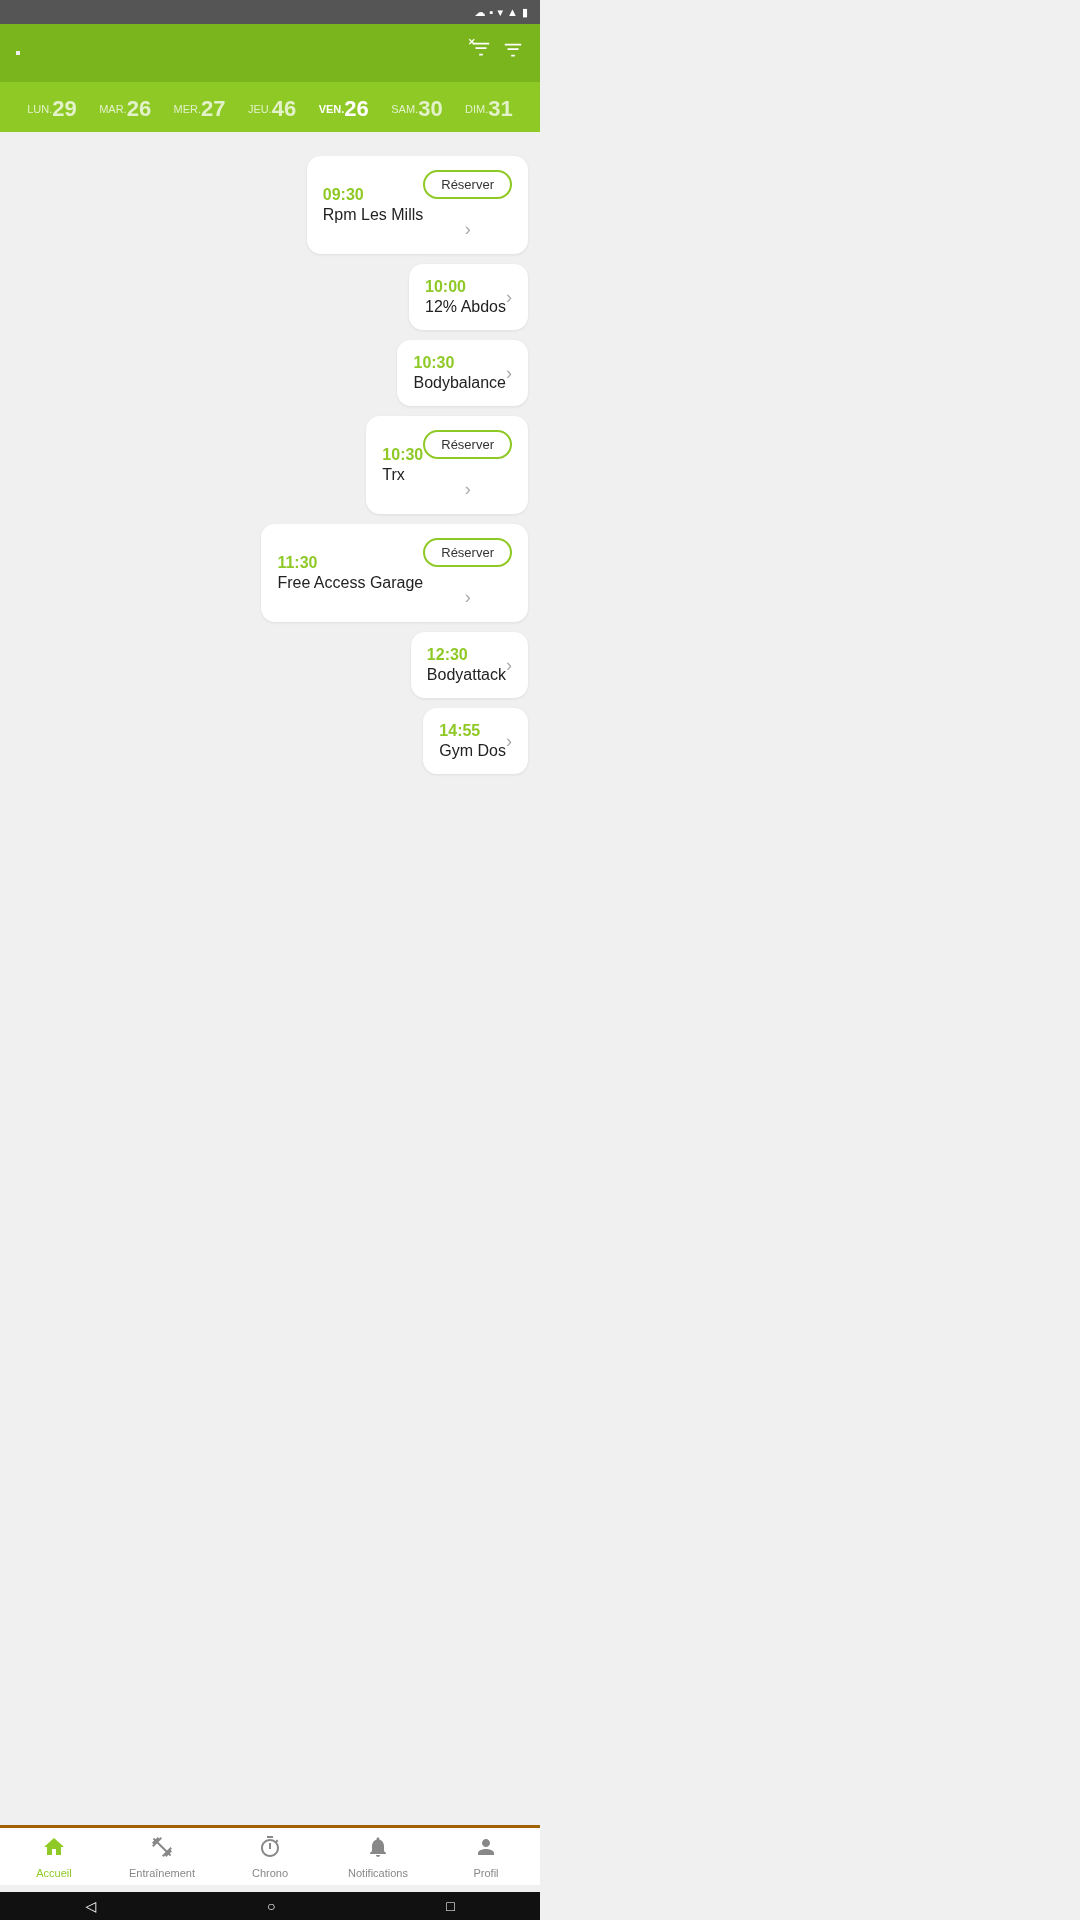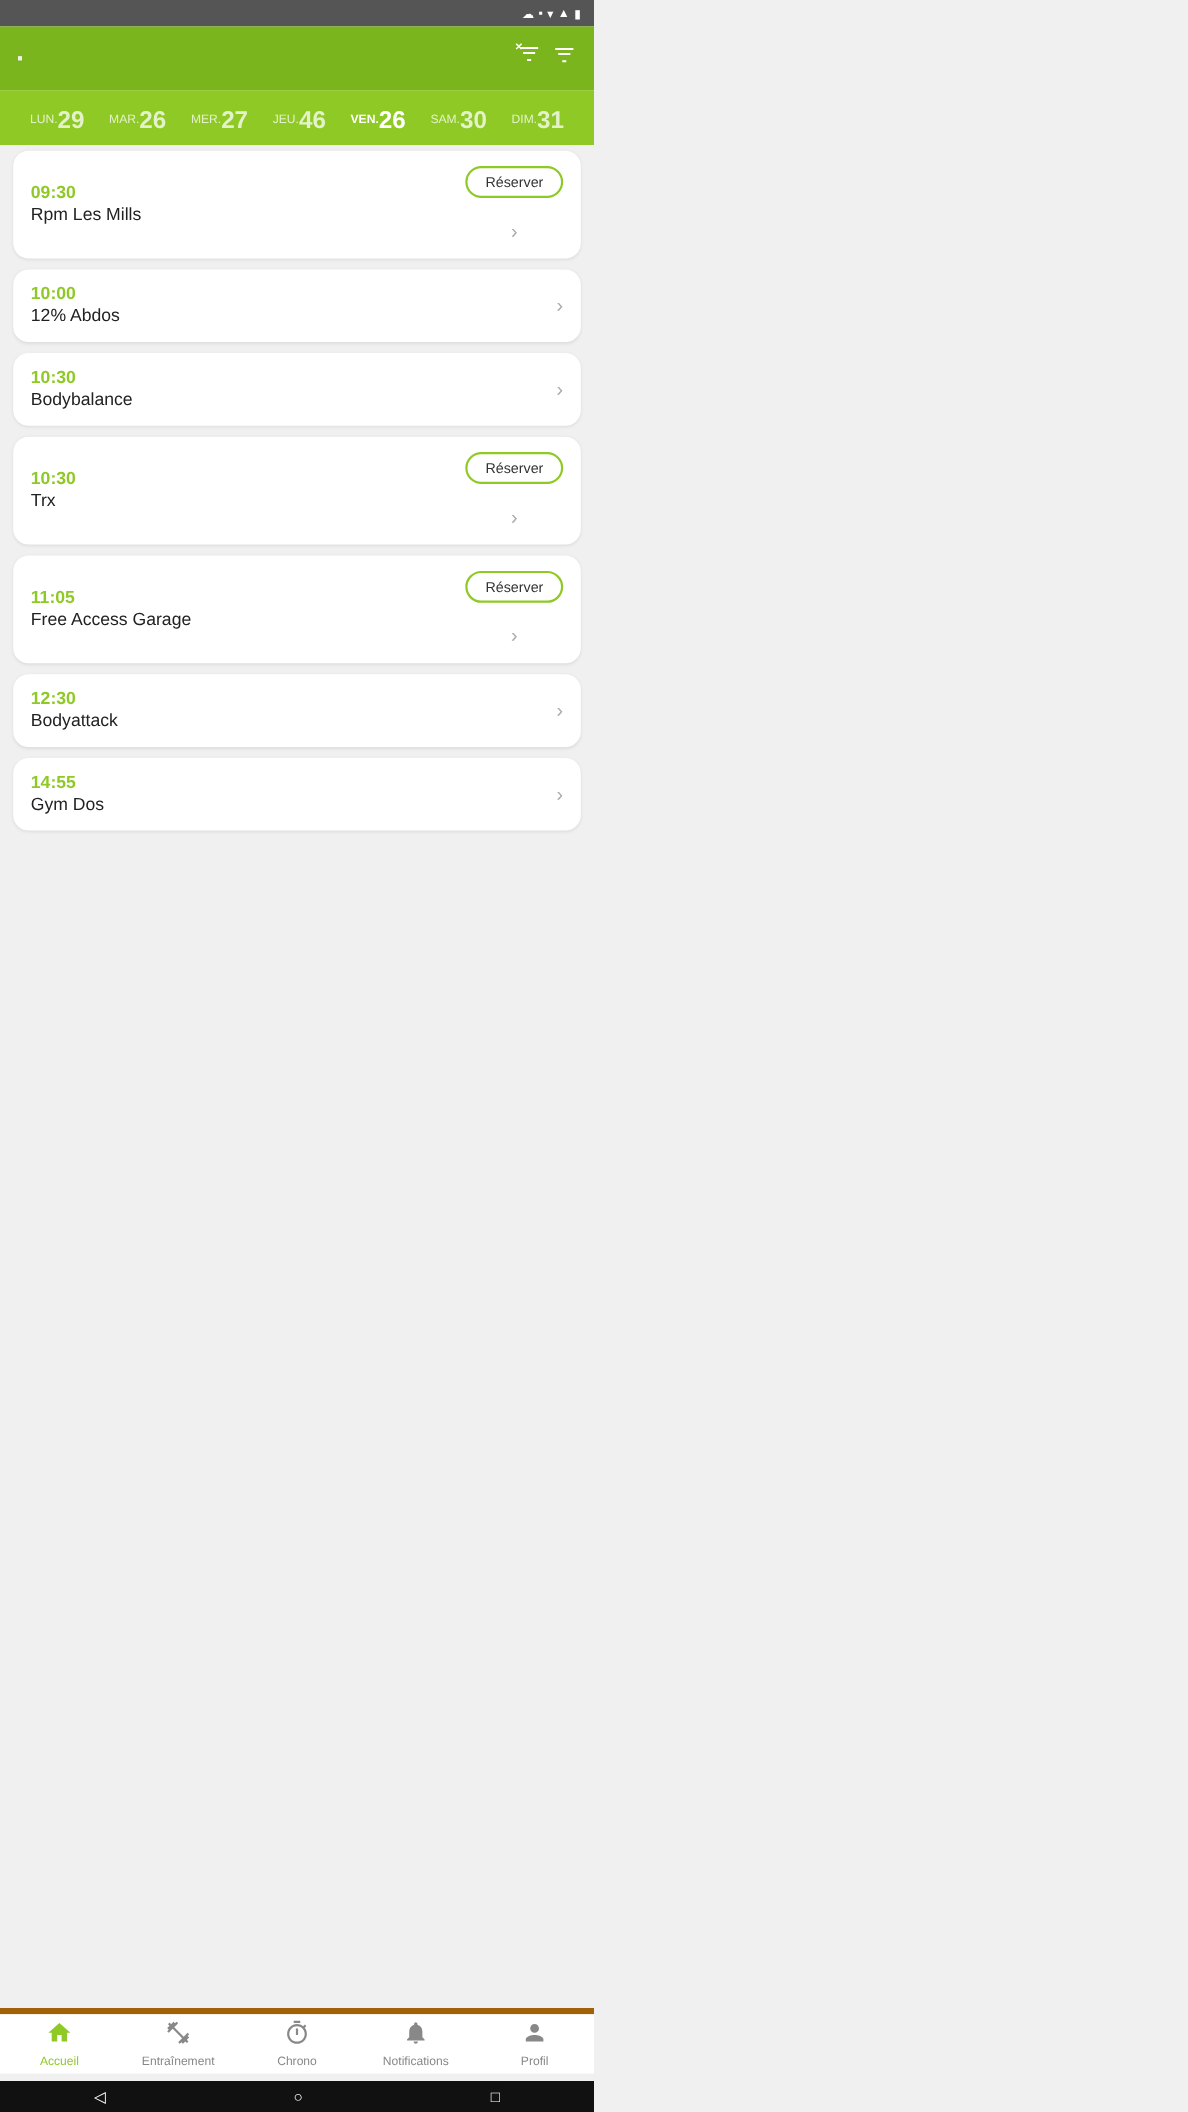--- a/index.html
+++ b/index.html
@@ -95,26 +95,27 @@
     .day-item.active {
       color: white;
       font-weight: bold;
     }
     .day-name { font-size: 11px; text-transform: uppercase; }
     .day-number { font-size: 22px; font-weight: bold; }
     .day-item.active .day-number { color: white; font-weight: bold; }
 
     
     .schedule-list {
-      padding: 5px 12px;
+      padding: 24px 12px;
       display: flex;
       flex-direction: column;
       gap: 10px;
       overflow-y: auto;
       background: #f0f0f0;
+      align-items: flex-end;
     }
 
     .schedule-card {
       background: white;
       border-radius: 14px;
       padding: 14px 16px;
       display: flex;
       align-items: center;
       justify-content: space-between;
       box-shadow: 0 1px 3px rgba(0,0,0,0.08);
@@ -138,21 +139,21 @@
       font-size: 18px;
     }
 
     
     .bottom-nav {
       position: fixed;
       bottom: 35px;
       left: 0;
       width: 540px;
       background: white;
-      border-top: 6px solid #a16207;
+      border-top: 3px solid #a16207;
       display: flex;
       justify-content: space-around;
       align-items: center;
       height: 60px;
       z-index: 100;
     }
     .nav-item {
       display: flex;
       flex-direction: column;
       align-items: center;
@@ -295,21 +296,21 @@
         <span class="card-time">10:30</span>
         <span class="card-name">Trx</span>
       </div>
       <div class="card-right">
         <button class="reserve-btn">Réserver</button>
         <span class="chevron-right">›</span>
       </div>
     </div>
     <div class="schedule-card">
       <div class="card-left">
-        <span class="card-time">11:05</span>
+        <span class="card-time">11:30</span>
         <span class="card-name">Free Access Garage</span>
       </div>
       <div class="card-right">
         <button class="reserve-btn">Réserver</button>
         <span class="chevron-right">›</span>
       </div>
     </div>
     <div class="schedule-card">
       <div class="card-left">
         <span class="card-time">12:30</span>

